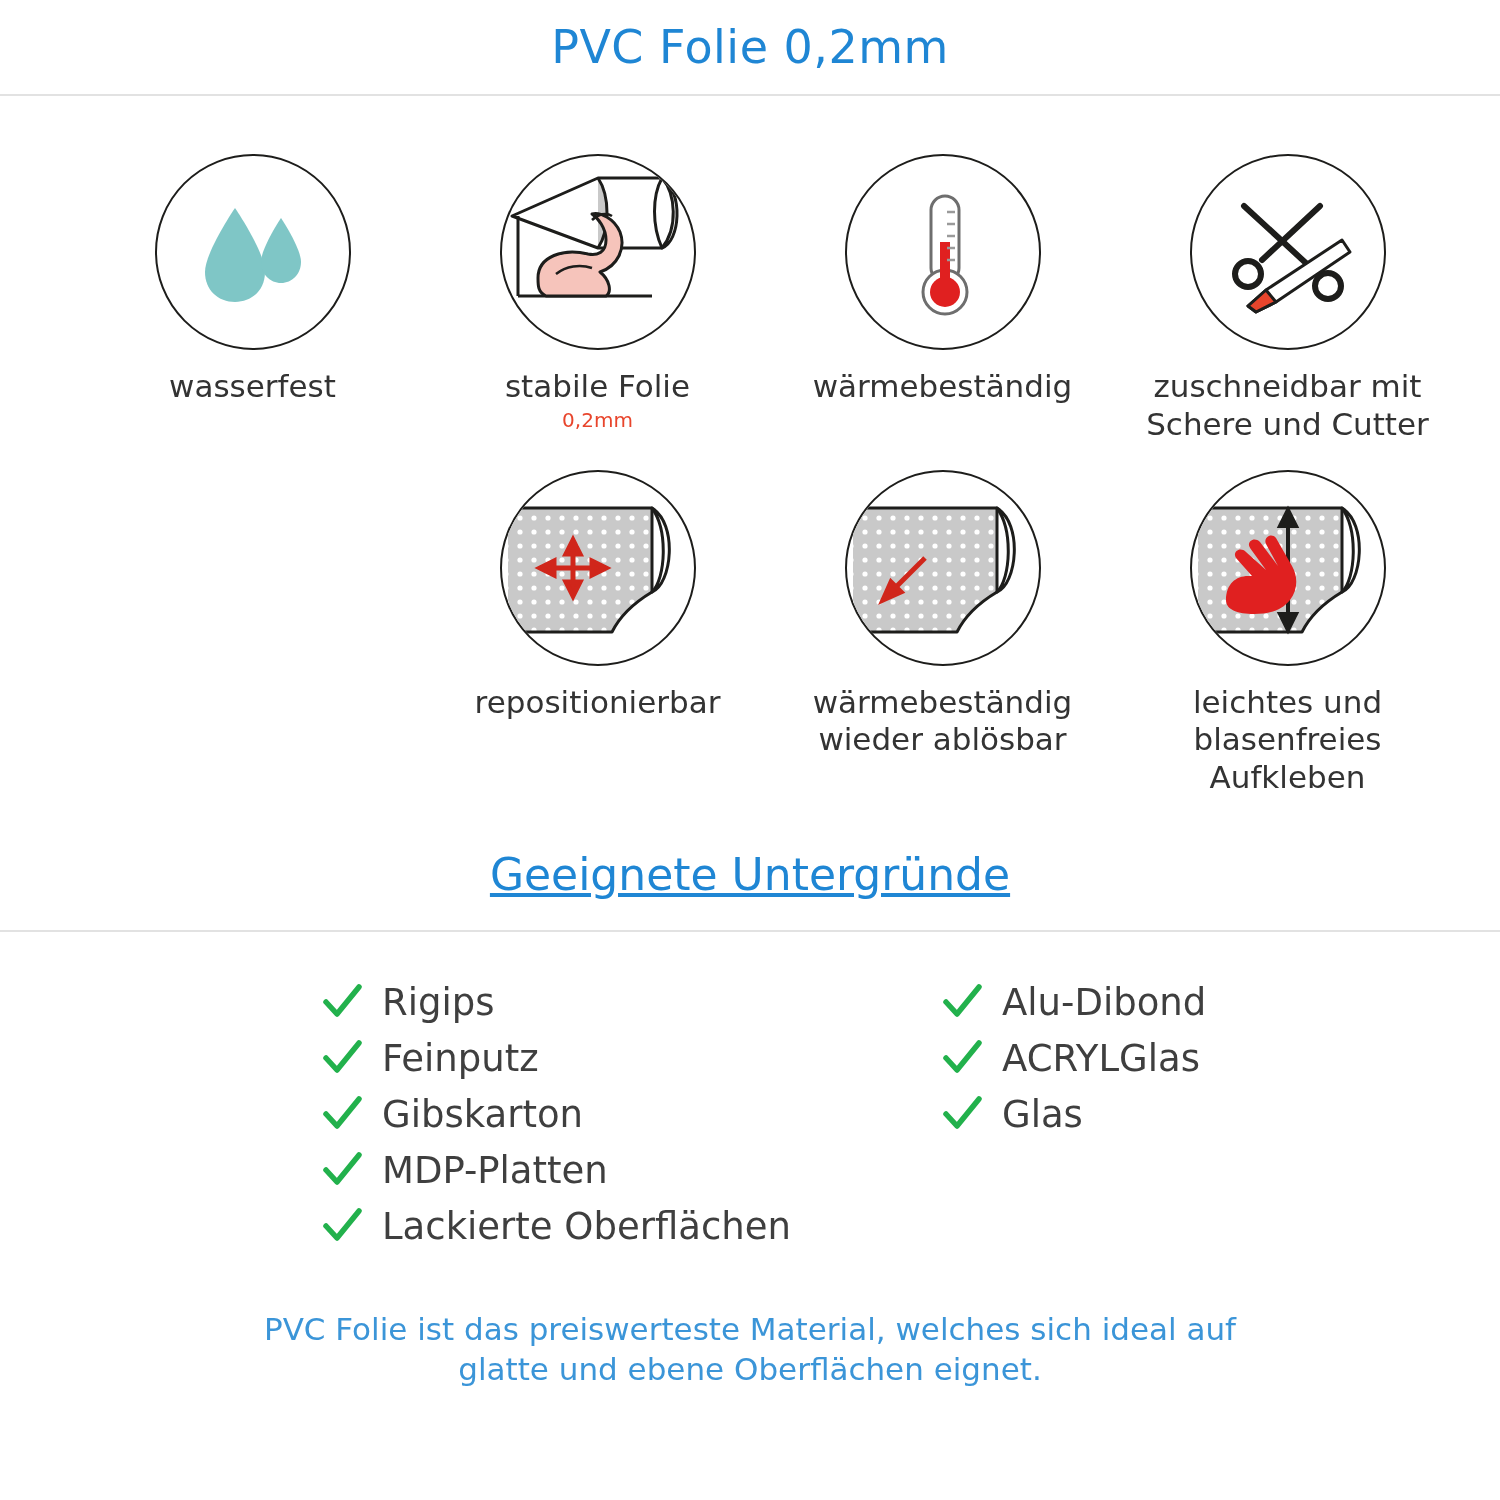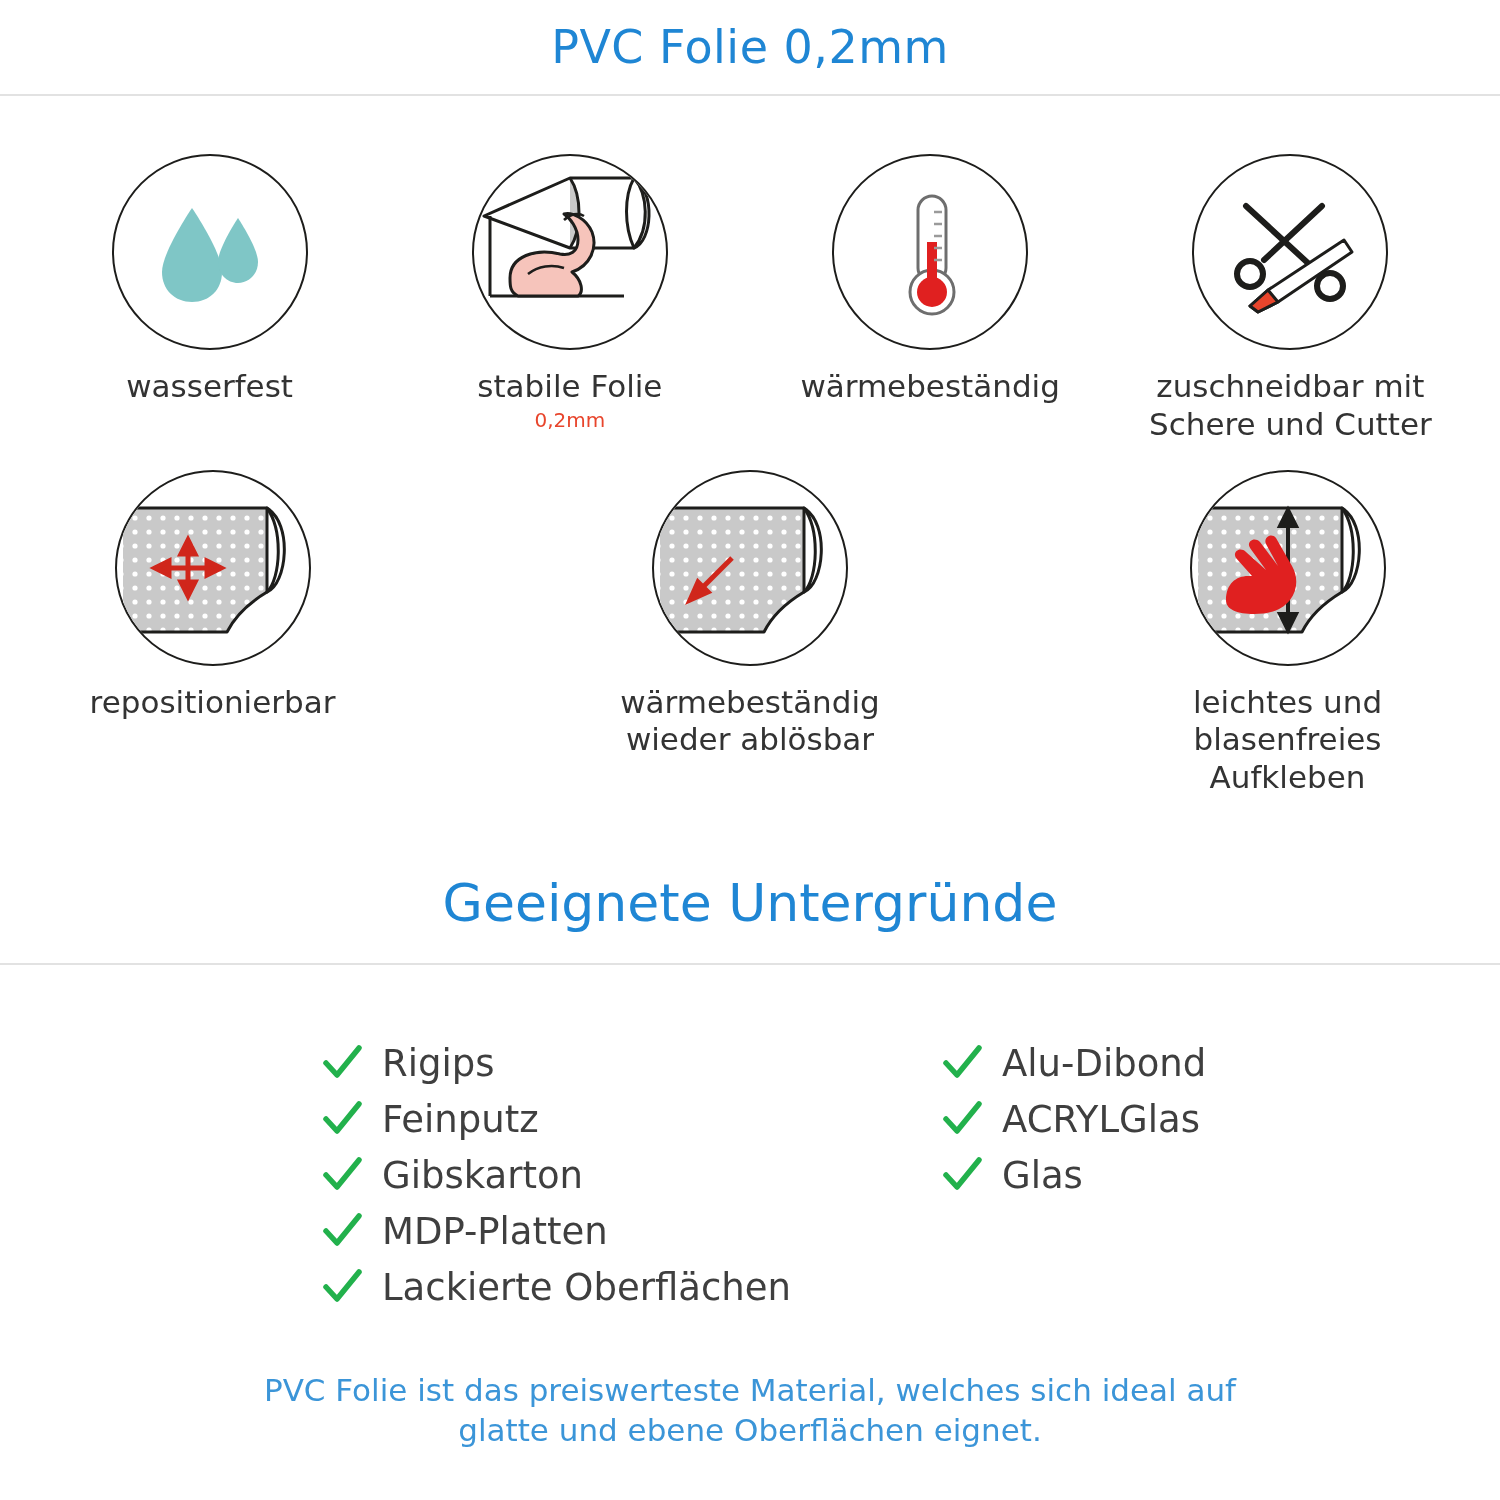--- a/index.html
+++ b/index.html
@@ -38,22 +38,21 @@
     letter-spacing: 0.5px;
   }
 
   
   .features {
     padding: 58px 40px 0 40px;
     box-sizing: border-box;
   }
   .row {
     display: flex;
-    justify-content: space-between;
-    gap: 21px;
+    justify-content: flex-end;
   }
   .row-1 .feature { width: 345px; }
   .row-2 { margin-top: 26px; }
   .row-2 .feature { width: 345px; }
   .feature {
     display: flex;
     flex-direction: column;
     align-items: center;
     box-sizing: border-box;
   }
@@ -77,31 +76,32 @@
   }
   .caption .sub {
     display: block;
     color: #e8452c;
     font-size: 20px;
     margin-top: 2px;
   }
 
   
   .section-heading {
-    margin-top: 76px;
+    margin-top: 52px;
     text-align: center;
-    font-size: 52px;
+    font-size: 44px;
     color: #1f86d4;
     padding-bottom: 30px;
     border-bottom: 2px solid #e2e2e2;
+    text-decoration: underline;
   }
 
   
   .check-area {
-    padding: 76px 0 0 0;
+    padding: 48px 0 0 0;
     display: flex;
     justify-content: center;
   }
   .check-col {
     display: flex;
     flex-direction: column;
   }
   .check-col.left { width: 620px; padding-left: 130px; box-sizing: border-box;}
   .check-col.right { width: 500px; padding-left: 130px; box-sizing: border-box;}
   .check-item {

